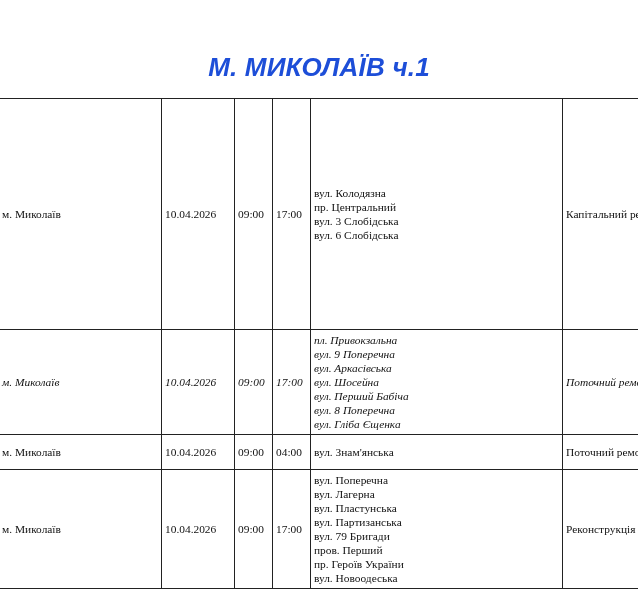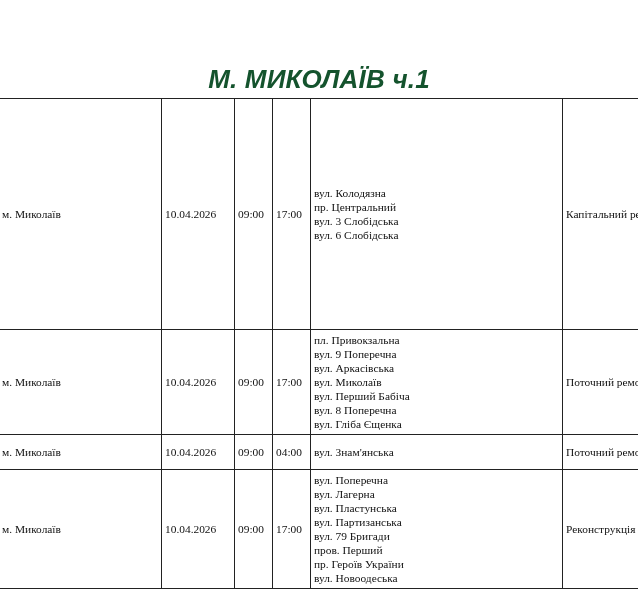--- a/index.html
+++ b/index.html
@@ -2,25 +2,25 @@
 <html><head>
   <meta charset="utf-8">
   <style>
     html, body { margin: 0; padding: 0; background: #ffffff; }
     body {
       width: 638px; height: 593px; overflow: hidden; position: relative;
       font-family: "Liberation Serif", "DejaVu Serif", serif;
       color: #111;
     }
     .title {
-      position: absolute; left: 0; top: 64px; width: 638px;
+      position: absolute; left: 0; top: 52px; width: 638px;
       text-align: center;
       font-family: "Liberation Sans", "DejaVu Sans", sans-serif;
       font-weight: bold; font-style: italic;
-      font-size: 26px; letter-spacing: 0.2px; color: #14532d;
+      font-size: 26px; letter-spacing: 0.2px; color: #1d4ed8;
     }
     table.schedule {
       position: absolute; left: -2px; top: 98px;
       border-collapse: collapse; table-layout: fixed;
       width: 660px;
     }
     table.schedule td {
       border: 1.5px solid #222;
       padding: 0 3px;
       font-size: 11.4px; line-height: 14px;
@@ -28,21 +28,21 @@
       white-space: nowrap; overflow: hidden;
     }
     td.c-city { width: 156px; padding-left: 4px; margin-left: 36px; }
     td.c-date { width: 66px; padding-left: 4px; }
     td.c-from { width: 31px; padding-left: 3px; }
     td.c-to   { width: 31px; padding-left: 3px; }
     td.c-streets { width: 245px; padding-left: 3px; }
     td.c-type { width: 90px; padding-left: 4px; white-space: normal; }
     .street { display: block; }
     tr.r1 td { height: 230px; }
-    tr.r2 td { height: 104px; }
+    tr.r2 td { height: 104px; font-style: italic; }
     tr.r3 td { height: 34px; }
     tr.r4 td { height: 118px; }
   </style>
 </head>
 <body>
 
 <div class="title">М. МИКОЛАЇВ ч.1</div>
 
 <table class="schedule">
   <tbody>
@@ -61,21 +61,21 @@
     </tr>
     <tr class="r2">
       <td class="c-city">м. Миколаїв</td>
       <td class="c-date">10.04.2026</td>
       <td class="c-from">09:00</td>
       <td class="c-to">17:00</td>
       <td class="c-streets">
         <span class="street">пл. Привокзальна</span>
         <span class="street">вул. 9 Поперечна</span>
         <span class="street">вул. Аркасівська</span>
-        <span class="street">вул. Миколаїв</span>
+        <span class="street">вул. Шосейна</span>
         <span class="street">вул. Перший Бабіча</span>
         <span class="street">вул. 8 Поперечна</span>
         <span class="street">вул. Гліба Єщенка</span>
       </td>
       <td class="c-type">Поточний ремонт</td>
     </tr>
     <tr class="r3">
       <td class="c-city">м. Миколаїв</td>
       <td class="c-date">10.04.2026</td>
       <td class="c-from">09:00</td>

